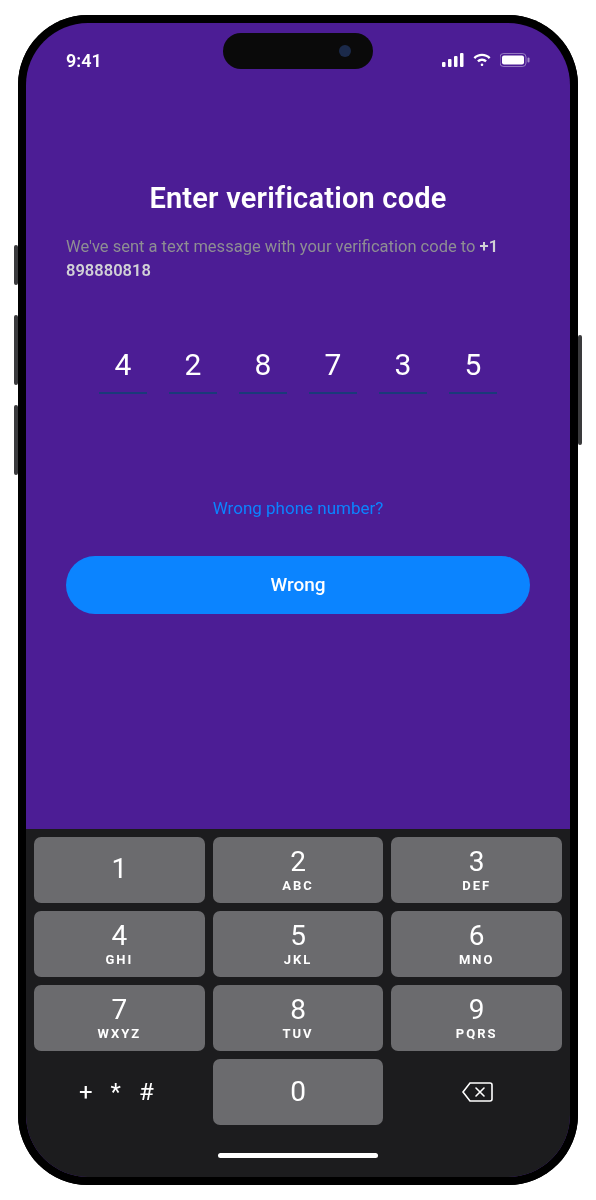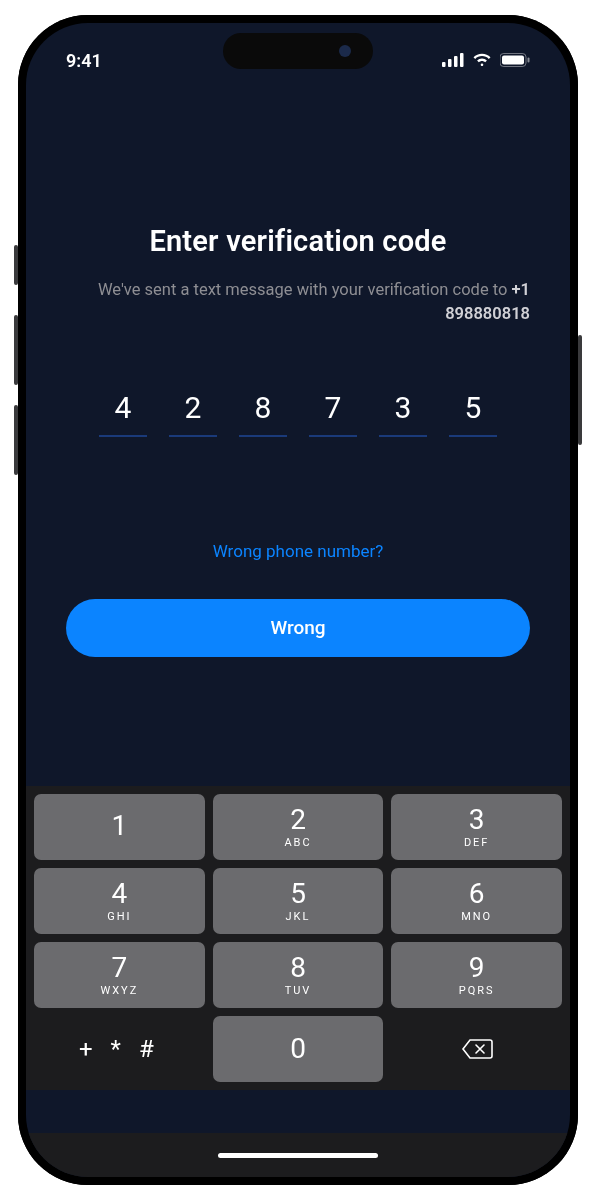--- a/index.html
+++ b/index.html
@@ -1,48 +1,48 @@
 <!DOCTYPE html>
 <html><head>
 <meta charset="utf-8">
 <style>
   * { margin: 0; padding: 0; box-sizing: border-box; font-family: -apple-system, BlinkMacSystemFont, "Segoe UI", Roboto, Helvetica, Arial, sans-serif; -webkit-font-smoothing: antialiased; }
   html, body { width: 596px; height: 1200px; background: #fff; }
   .stage { width: 596px; height: 1200px; display: flex; align-items: center; justify-content: center; }
   .phone-frame { width: 560px; height: 1170px; background: #000; border-radius: 70px; box-shadow: inset 0 0 0 6px #000; position: relative; padding: 8px; }
-  .screen { width: 100%; height: 100%; background: #0f172a; border-radius: 62px; overflow: hidden; position: relative; display: flex; flex-direction: column; gap: 43px; }
+  .screen { width: 100%; height: 100%; background: #4c1d95; border-radius: 62px; overflow: hidden; position: relative; display: flex; flex-direction: column; }
   .side-btn { position: absolute; background: #3a3a3c; border-radius: 2px; }
   .side-btn.left1 { left: -4px; top: 230px; width: 4px; height: 40px; }
   .side-btn.left2 { left: -4px; top: 300px; width: 4px; height: 70px; }
   .side-btn.left3 { left: -4px; top: 390px; width: 4px; height: 70px; }
   .side-btn.right1 { right: -4px; top: 320px; width: 4px; height: 110px; }
   .notch { position: absolute; top: 18px; left: 50%; transform: translateX(-50%); width: 150px; height: 36px; background: #0a0a0a; border-radius: 20px; z-index: 10; }
   .notch::after { content: ""; position: absolute; top: 12px; right: 22px; width: 12px; height: 12px; background: #1b2a4a; border-radius: 50%; }
 
   .status-bar { height: 60px; display: flex; justify-content: space-between; align-items: center; padding: 0 40px; padding-top: 14px; color: #fff; font-size: 18px; font-weight: 600; }
   .status-right { display: flex; align-items: center; gap: 8px; }
   .status-right svg { display: block; }
 
   .content { flex: 1; display: flex; flex-direction: column; padding: 0 40px; color: #fff; }
   .title { font-size: 29px; font-weight: 600; text-align: center; margin-top: 98px; color: #fff; letter-spacing: 0.2px; }
-  .subtitle { font-size: 16.5px; color: #8e8e93; text-align: right; margin-top: 20px; line-height: 1.45; }
+  .subtitle { font-size: 16.5px; color: #8e8e93; text-align: left; margin-top: 20px; line-height: 1.45; }
   .subtitle .phone { color: #d1d1d6; font-weight: 600; }
 
   .code-row { display: flex; justify-content: center; gap: 22px; margin-top: 64px; }
   .code-cell { width: 48px; text-align: center; font-size: 30px; font-weight: 400; color: #fff; border-bottom: 2px solid #1a3a7a; padding-bottom: 10px; }
 
   .link { color: #0b84ff; text-align: center; font-size: 17px; margin-top: 104px; cursor: pointer; }
 
   .next-btn { margin-top: 38px; background: #0b84ff; color: #fff; border: none; border-radius: 30px; height: 58px; font-size: 19px; font-weight: 500; width: 100%; cursor: pointer; }
 
   .keyboard { background: #1c1c1e; padding: 8px 8px 0 8px; margin-top: auto; }
   .krow { display: flex; gap: 8px; margin-bottom: 8px; }
   .key { flex: 1; background: #6b6b6e; border-radius: 7px; height: 66px; display: flex; flex-direction: column; align-items: center; justify-content: center; color: #fff; cursor: pointer; }
   .key .num { font-size: 28px; font-weight: 400; line-height: 1; }
-  .key .let { font-size: 11px; font-weight: 400; letter-spacing: 2px; margin-top: 2px; }
+  .key .let { font-size: 13px; font-weight: 700; letter-spacing: 2px; margin-top: 2px; }
   .key.plain { background: transparent; }
   .key.plain .num { font-size: 24px; letter-spacing: 6px; }
   .key.backspace { background: transparent; }
 
   .home-indicator { height: 44px; display: flex; align-items: center; justify-content: center; background: #1c1c1e; }
   .home-indicator div { width: 160px; height: 5px; background: #fff; border-radius: 3px; }
 </style>
 </head>
 <body>
 

